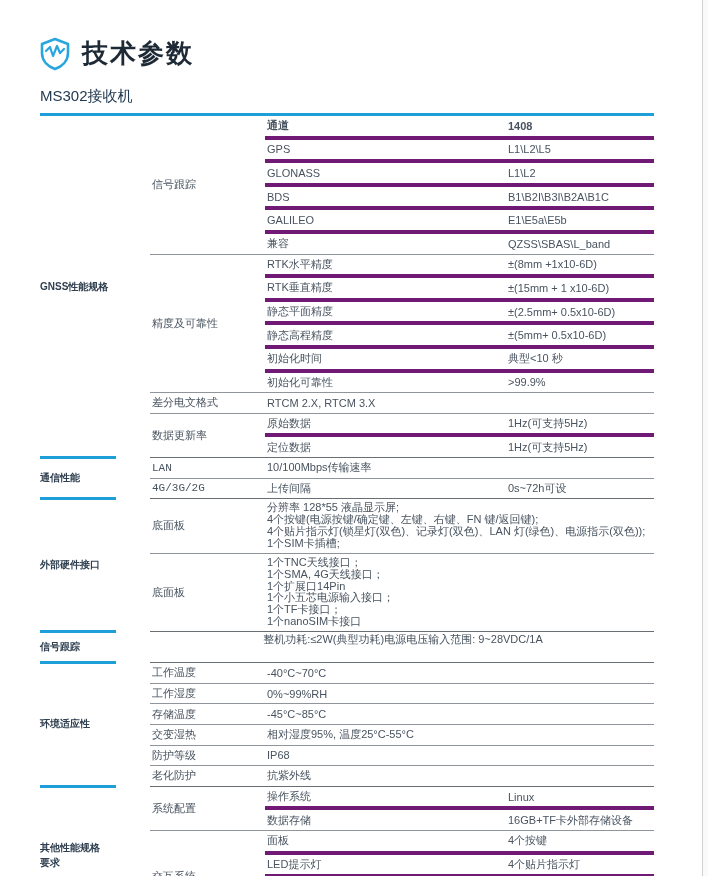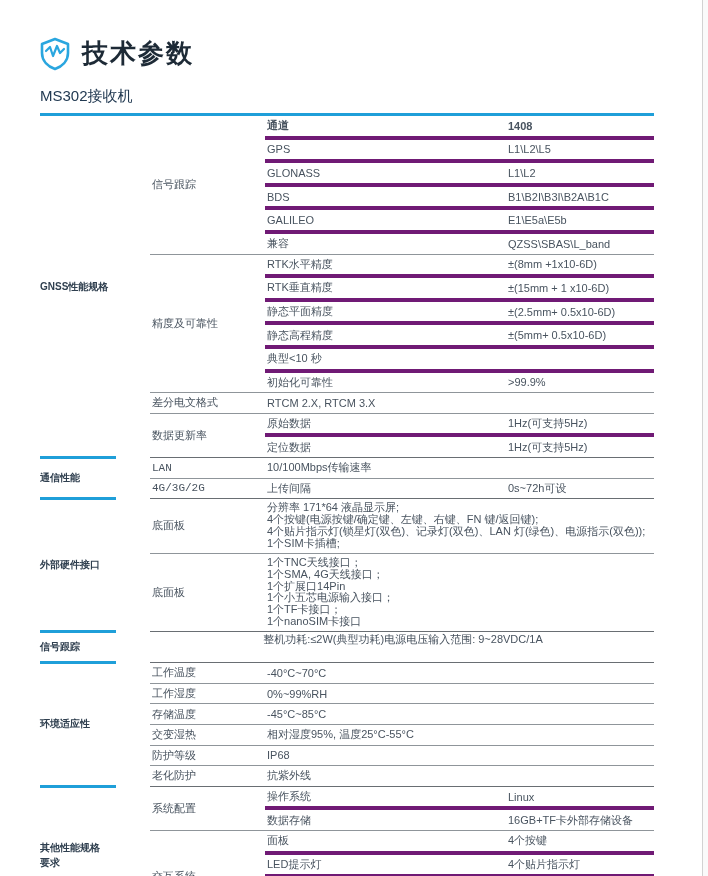--- a/index.html
+++ b/index.html
@@ -102,20 +102,21 @@
             </div>
             <div class="row">
               <div class="param">静态平面精度</div>
               <div class="value">±(2.5mm+ 0.5x10-6D)</div>
             </div>
             <div class="row">
               <div class="param">静态高程精度</div>
               <div class="value">±(5mm+ 0.5x10-6D)</div>
             </div>
             <div class="row">
+              <div class="param">初始化时间</div>
               <div class="value">典型&lt;10 秒</div>
             </div>
             <div class="row">
               <div class="param">初始化可靠性</div>
               <div class="value">&gt;99.9%</div>
             </div>
           </div>
         </div>
         <div class="group">
           <div class="group-label">差分电文格式</div>
@@ -169,21 +170,21 @@
       <div class="cat-cell">
         <div class="cat-rule top"></div>
         <div class="cat-label">外部硬件接口</div>
       </div>
       <div class="content sec-border">
         <div class="group">
           <div class="group-label">底面板</div>
           <div class="rows">
             <div class="row">
               <div class="span-cell span-multi">
-                <div>分辨率 171*64 液晶显示屏;</div>
+                <div>分辨率 128*55 液晶显示屏;</div>
                 <div>4个按键(电源按键/确定键、左键、右键、FN 键/返回键);</div>
                 <div>4个贴片指示灯(锁星灯(双色)、记录灯(双色)、LAN 灯(绿色)、电源指示(双色));</div>
                 <div>1个SIM卡插槽;</div>
               </div>
             </div>
           </div>
         </div>
         <div class="group">
           <div class="group-label">底面板</div>
           <div class="rows">

